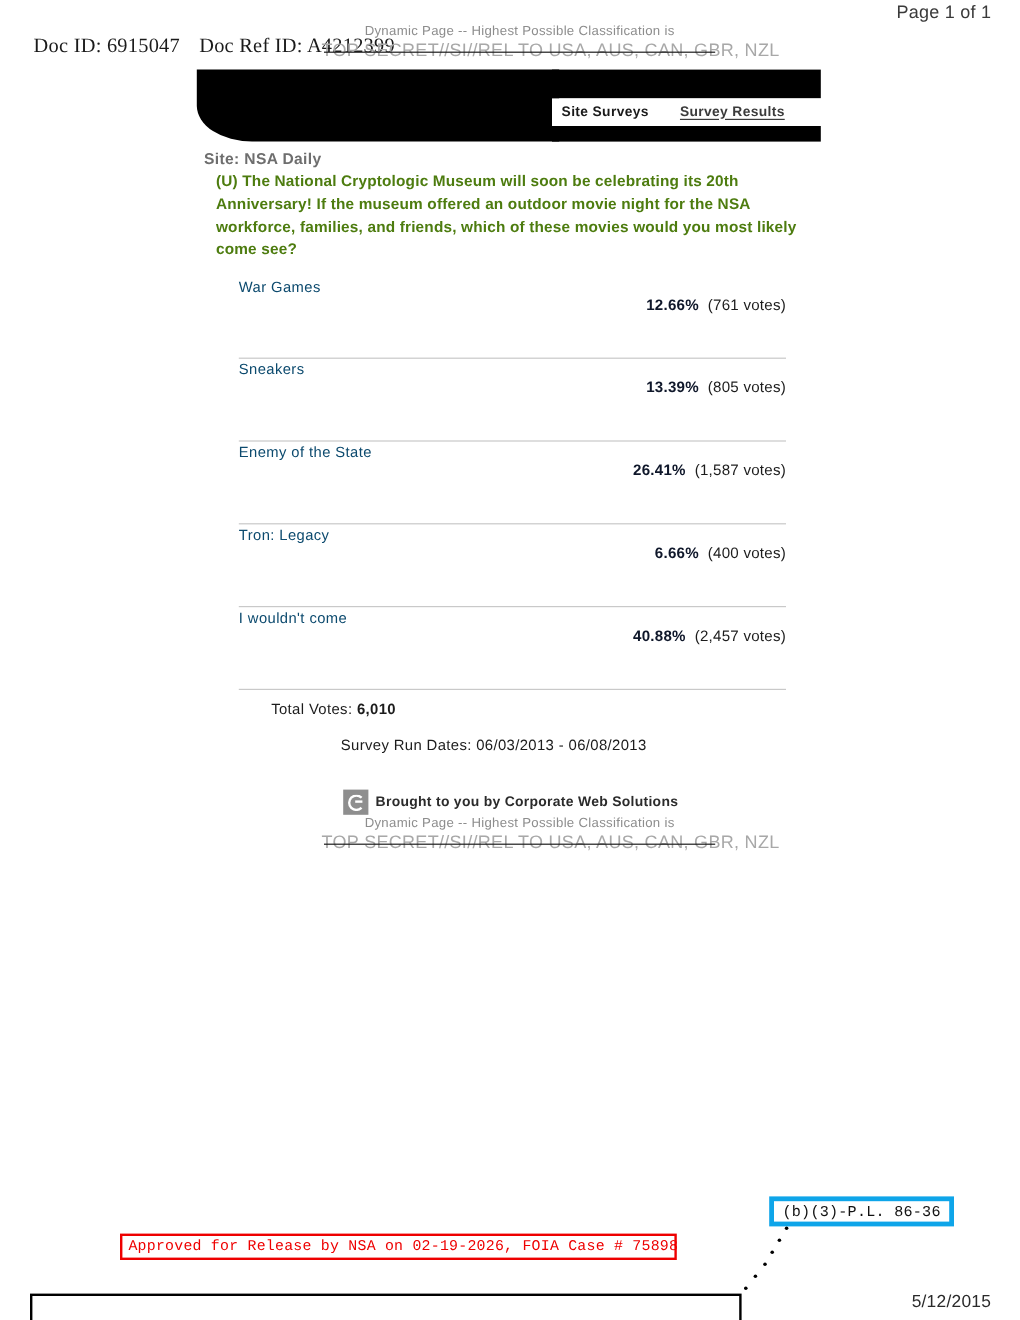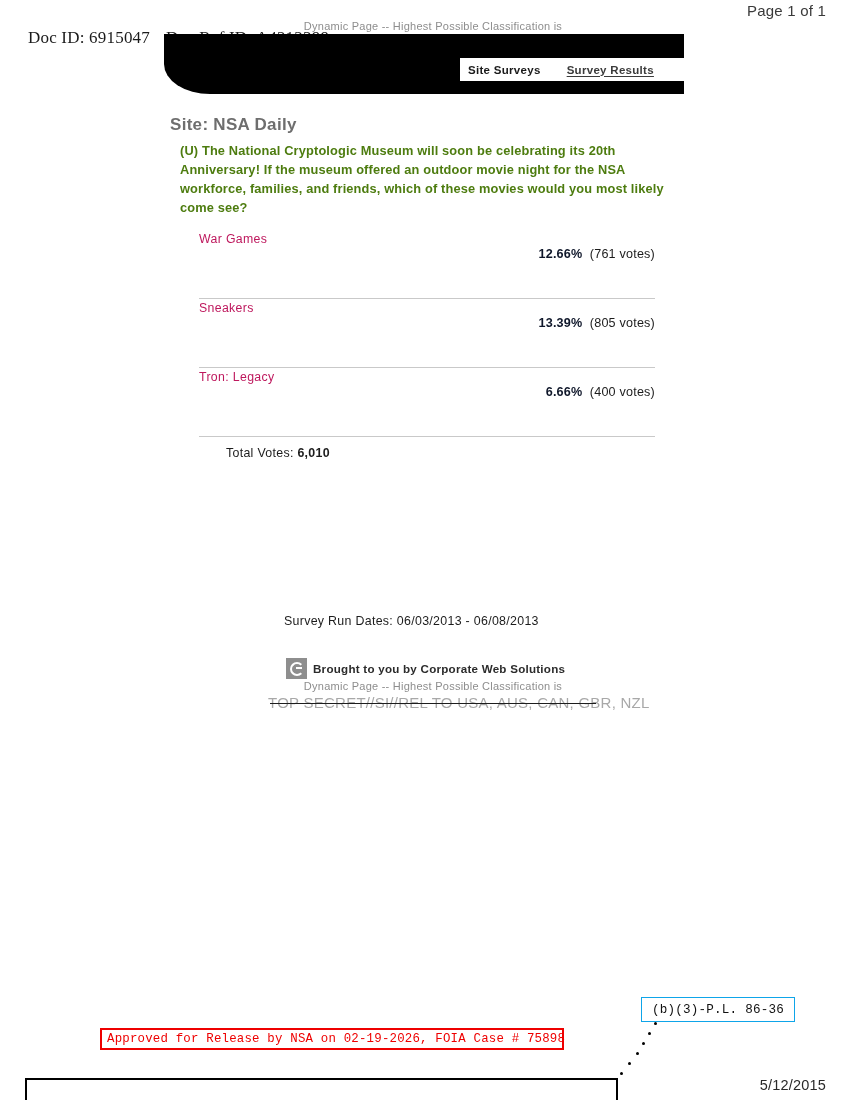--- a/index.html
+++ b/index.html
@@ -76,21 +76,21 @@
     top: 50%;
     border-top: 1.4px solid #1d1d1d;
   }
   #classif-top  { top: 20px;  left: 268px; }
   #classif-bot  { top: 680px; left: 268px; }
 
   
   .masthead {
     position: absolute;
     left: 164px;
-    top: 34px;
+    top: 58px;
     width: 520px;
     height: 60px;
   }
   .mast-left {
     position: absolute;
     left: 0;
     top: 0;
     width: 302px;
     height: 60px;
     background: #000000;
@@ -137,23 +137,23 @@
     font-weight: bold;
     color: #3b3b3b;
     text-decoration: underline;
     text-underline-offset: 2px;
   }
 
   
   .site-label {
     position: absolute;
     left: 170px;
-    top: 115px;
-    font-family: "Liberation Sans", sans-serif;
-    font-size: 17px;
+    top: 125px;
+    font-family: "Liberation Sans", sans-serif;
+    font-size: 13px;
     font-weight: bold;
     color: #6e6e6e;
     letter-spacing: .3px;
   }
   .question {
     position: absolute;
     left: 180px;
     top: 142px;
     width: 490px;
     font-family: "Liberation Sans", sans-serif;
@@ -176,21 +176,21 @@
     height: 68px;
     border-bottom: 1px solid #c9c9c9;
   }
   .result-row:last-of-type { border-bottom: 1px solid #c9c9c9; }
   .option-label {
     position: absolute;
     left: 0;
     top: 2px;
     font-family: "Liberation Sans", sans-serif;
     font-size: 12.3px;
-    color: #be185d;
+    color: #0c4a6e;
     letter-spacing: .35px;
     white-space: nowrap;
   }
   .option-stats {
     position: absolute;
     right: 0;
     top: 17px;
     font-family: "Liberation Sans", sans-serif;
     font-size: 12.6px;
     color: #1c1c1c;
@@ -290,21 +290,21 @@
     color: #ee0000;
     letter-spacing: .2px;
     white-space: nowrap;
   }
   .exemption-box {
     position: absolute;
     left: 641px;
     top: 997px;
     width: 154px;
     height: 25px;
-    border: 1px solid #0ea5e9;
+    border: 4px solid #0ea5e9;
     box-sizing: border-box;
     display: flex;
     align-items: center;
     justify-content: center;
     font-family: "Liberation Mono", monospace;
     font-size: 12.6px;
     color: #111111;
     letter-spacing: .2px;
     white-space: nowrap;
   }
@@ -372,26 +372,34 @@
   <div class="result-row">
     <span class="option-label">War Games</span>
     <span class="option-stats"><span class="option-pct">12.66%</span>&nbsp;&nbsp;<span class="option-votes">(761 votes)</span></span>
   </div>
 
   <div class="result-row">
     <span class="option-label">Sneakers</span>
     <span class="option-stats"><span class="option-pct">13.39%</span>&nbsp;&nbsp;<span class="option-votes">(805 votes)</span></span>
   </div>
 
+  <div class="result-row">
+    <span class="option-label">Enemy of the State</span>
+    <span class="option-stats"><span class="option-pct">26.41%</span>&nbsp;&nbsp;<span class="option-votes">(1,587 votes)</span></span>
+  </div>
 
   <div class="result-row">
     <span class="option-label">Tron: Legacy</span>
     <span class="option-stats"><span class="option-pct">6.66%</span>&nbsp;&nbsp;<span class="option-votes">(400 votes)</span></span>
   </div>
 
+  <div class="result-row">
+    <span class="option-label">I wouldn't come</span>
+    <span class="option-stats"><span class="option-pct">40.88%</span>&nbsp;&nbsp;<span class="option-votes">(2,457 votes)</span></span>
+  </div>
 
   <div style="position:relative;height:30px;">
     <span class="total-votes"><span>Total Votes:</span> <b>6,010</b></span>
   </div>
 
 </div>
 
 <div class="run-dates">Survey Run Dates: 06/03/2013 - 06/08/2013</div>
 
 <div class="vendor">

